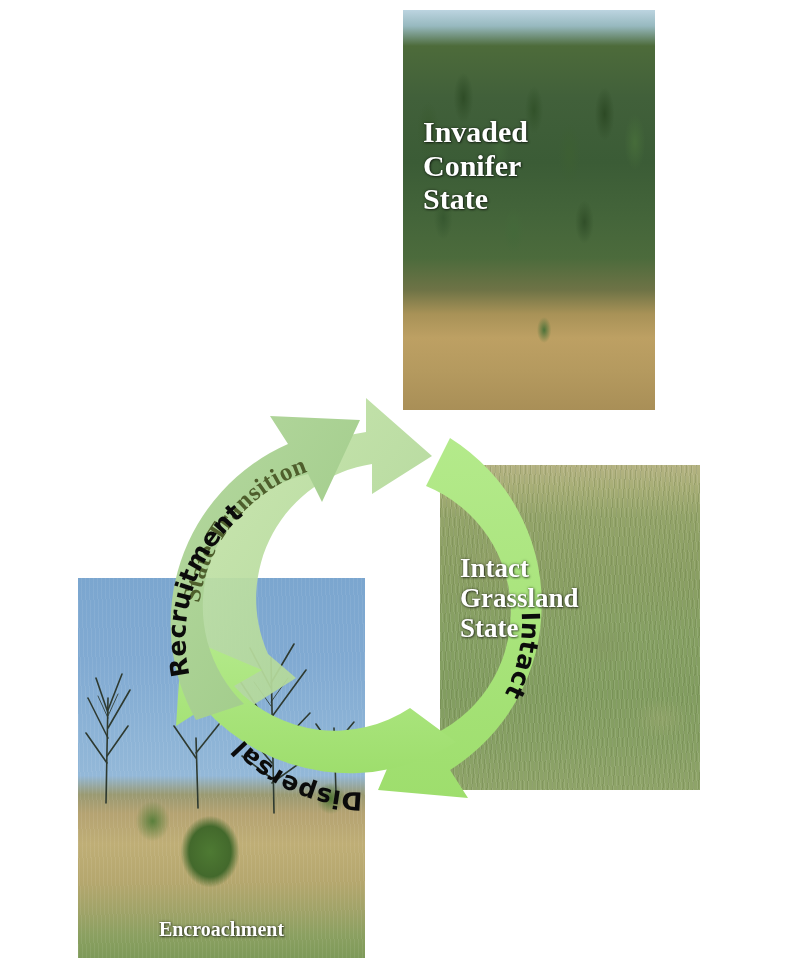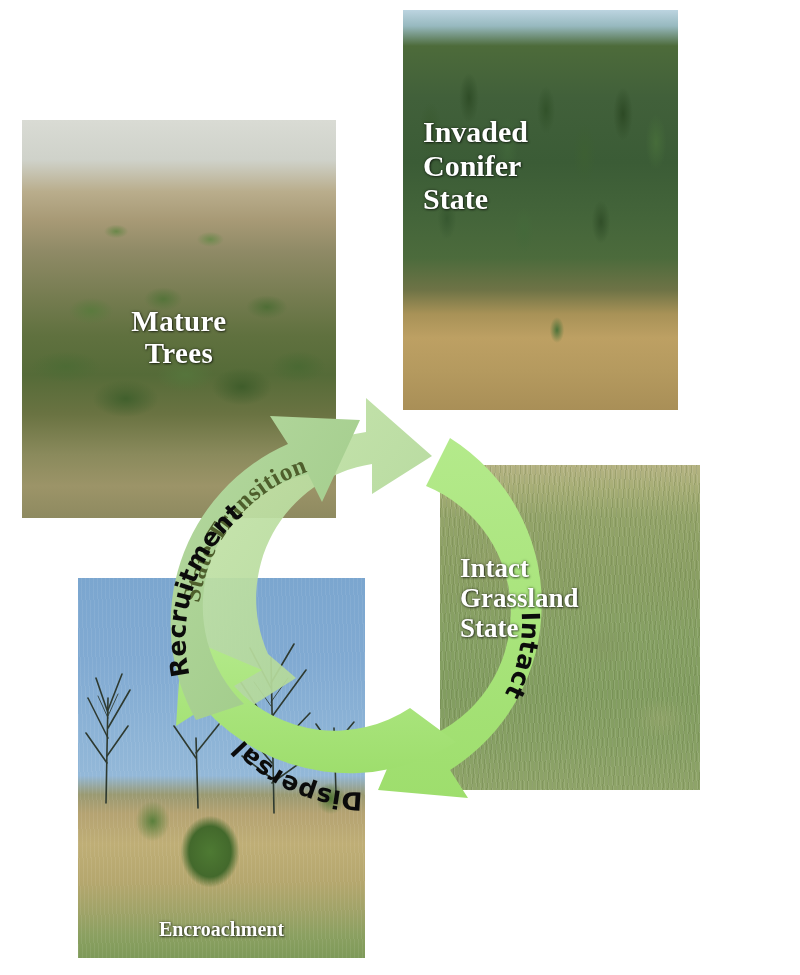--- a/index.html
+++ b/index.html
@@ -56,21 +56,21 @@
   }
   #photo-mature .caption {
     left: 0; right: 0; top: 185px;
     text-align: center;
     font-size: 29px;
     letter-spacing: .4px;
   }
 
   
   #photo-conifer {
-    left: 403px; top: 10px; width: 275px; height: 400px;
+    left: 403px; top: 10px; width: 252px; height: 400px;
     background:
       radial-gradient(ellipse 16px 40px at 10% 30%, #3a5a30 0%, rgba(58,90,48,0) 70%),
       radial-gradient(ellipse 14px 36px at 24% 22%, #2f4d27 0%, rgba(47,77,39,0) 70%),
       radial-gradient(ellipse 15px 42px at 38% 34%, #41663a 0%, rgba(65,102,58,0) 70%),
       radial-gradient(ellipse 13px 34px at 52% 25%, #32522a 0%, rgba(50,82,42,0) 70%),
       radial-gradient(ellipse 16px 44px at 66% 36%, #3d5f33 0%, rgba(61,95,51,0) 70%),
       radial-gradient(ellipse 14px 38px at 80% 26%, #2d4a25 0%, rgba(45,74,37,0) 70%),
       radial-gradient(ellipse 15px 40px at 92% 33%, #466c3a 0%, rgba(70,108,58,0) 70%),
       radial-gradient(ellipse 13px 30px at 16% 52%, #375830 0%, rgba(55,88,48,0) 72%),
       radial-gradient(ellipse 14px 32px at 44% 55%, #44693a 0%, rgba(68,105,58,0) 72%),
@@ -166,24 +166,20 @@
     fill: #0b0b0b;
     font-size: 25px;
     letter-spacing: .4px;
   }
 </style>
 </head>
 <body>
 
 <div id="stage">
 
-  <div class="photo" id="photo-mature">
-    <div class="caption">Mature
-Trees</div>
-  </div>
 
   <div class="photo" id="photo-conifer">
     <div class="caption">Invaded
 Conifer
 State</div>
   </div>
 
   <div class="photo" id="photo-grass">
     <div class="caption">Intact
 Grassland

